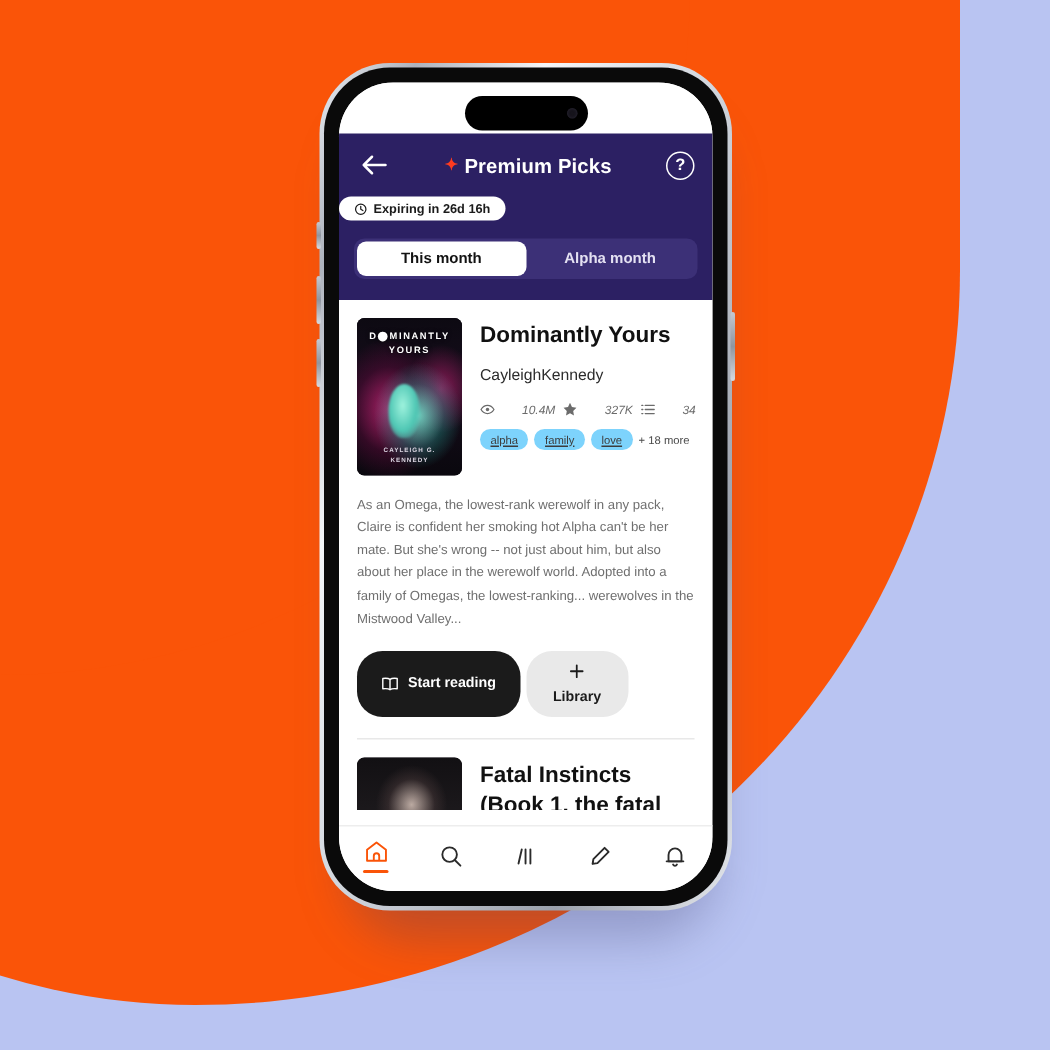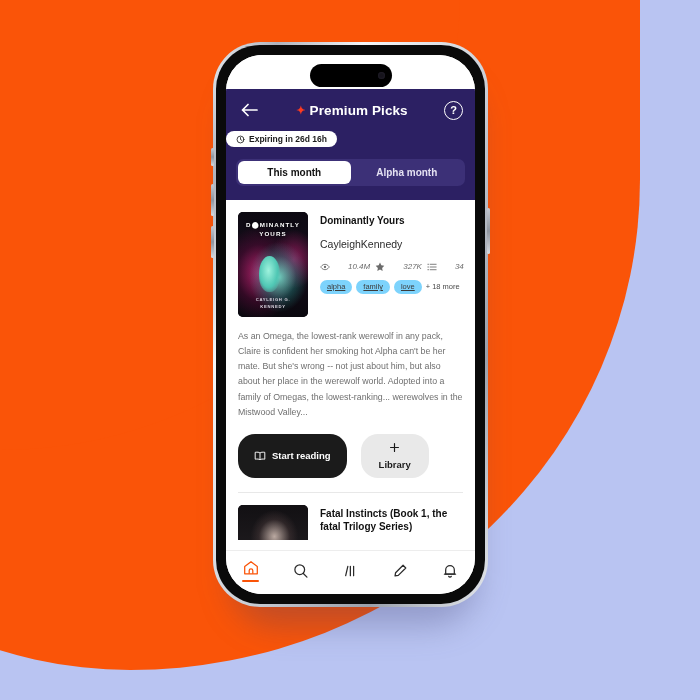--- a/index.html
+++ b/index.html
@@ -225,21 +225,21 @@
       linear-gradient(180deg,#121013 0%, #1d1a1d 40%, #0b0a0b 100%);
   }
   .c2-slash {
     position: absolute;
     background: linear-gradient(90deg, rgba(255,40,40,0), #ff2a2a, rgba(255,60,60,0));
     height: 1.4px;
     box-shadow: 0 0 3px #ff2020;
   }
   .book-info { flex: 1; min-width: 0; padding-top: 2px; }
   .book-title {
-    font-size: 10px;
+    font-size: 15px;
     font-weight: bold;
     color: #111;
     line-height: 1.35;
     margin: 0 0 10px 0;
   }
   .book-author {
     font-size: 10.5px;
     color: #2c2c2c;
     margin-bottom: 12px;
   }
@@ -261,21 +261,21 @@
     cursor: pointer;
     text-decoration: underline;
   }
   .tag-more { font-size: 7.5px; color: #4a4a4a; }
   .desc {
     font-size: 8.8px;
     line-height: 1.72;
     color: #6f6f6f;
     margin: 12px 0 0 0;
   }
-  .actions { display: flex; gap: 14px; margin-top: 14px; }
+  .actions { display: flex; gap: 4px; margin-top: 14px; }
   .btn-primary {
     background: #1b1b1b;
     color: #fff;
     border-radius: 17px;
     padding: 8px 16px;
     font-size: 9.5px;
     font-weight: bold;
     display: flex; align-items: center; gap: 6px;
     cursor: pointer;
   }

